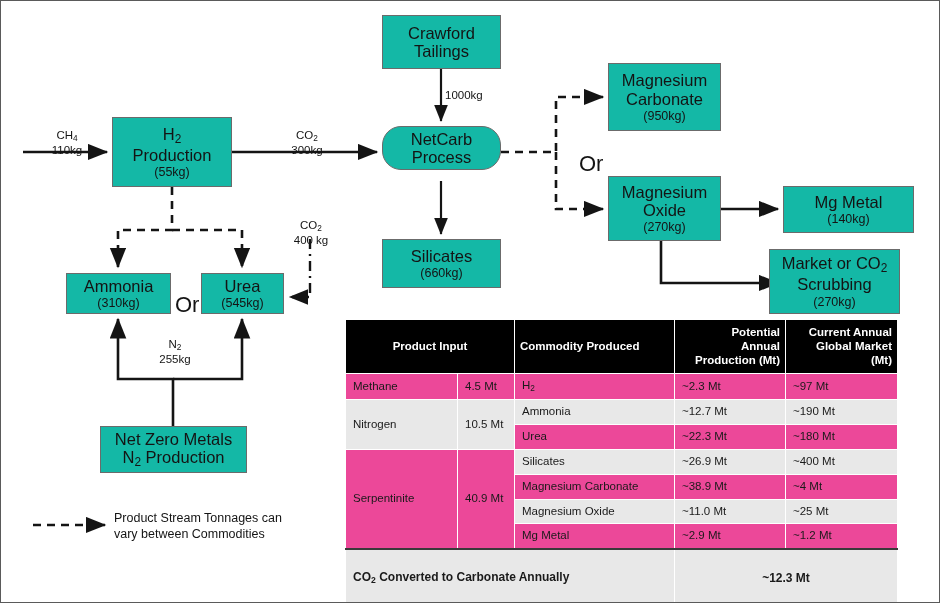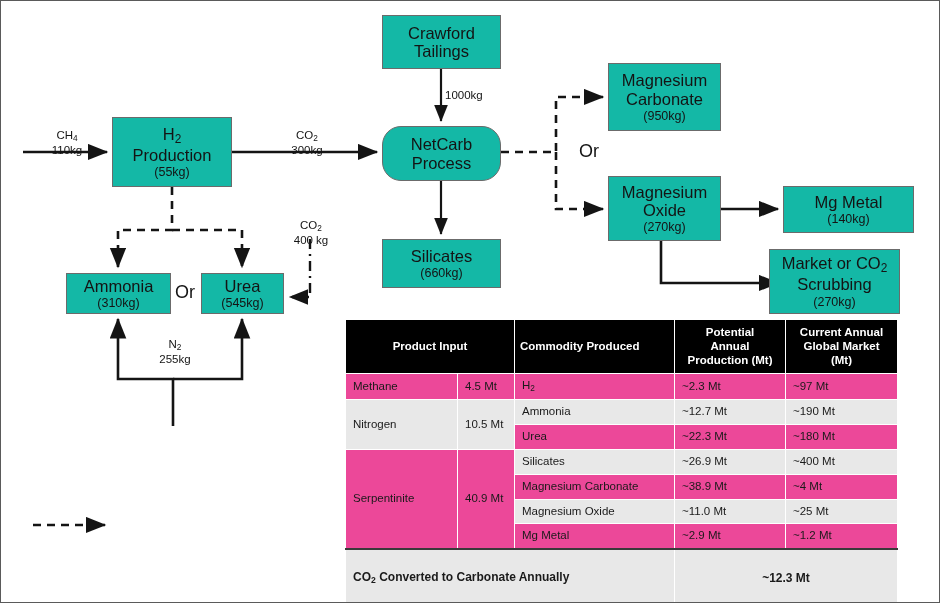--- a/index.html
+++ b/index.html
@@ -30,38 +30,39 @@
   .lbl{
     position:absolute;
     font-size:11.5px;
     color:#141414;
     text-align:center;
     line-height:1.15;
     white-space:nowrap;
   }
   .or{
     position:absolute;
-    font-size:18px;
-    color:#141414;
+    font-size:22px;
+    color:#141414;
+    margin-top:10px;
   }
   .legend-txt{
     position:absolute;
     font-size:12.5px;
     color:#141414;
     line-height:1.25;
   }
   svg.wires{position:absolute;left:0;top:0;width:940px;height:603px;pointer-events:none;}
 
   
   #tbl-wrap{position:absolute;left:344px;top:318px;width:552px;}
   .tbl-caption{font-size:11.5px;color:#1a1a1a;padding-bottom:3px;}
   table{border-collapse:collapse;width:552px;table-layout:fixed;font-size:11.5px;color:#1a1a1a;}
   thead th{
     background:#000000;color:#ffffff;font-weight:bold;
-    font-size:11.5px;padding:6px 5px;text-align:center;
+    font-size:11.5px;padding:6px 5px;text-align:right;
     border:1px solid #ffffff;line-height:1.2;
   }
   thead th.left-h{text-align:center;}
   tbody td{
     padding:5px 7px;border:1px solid #ffffff;vertical-align:middle;
     line-height:1.2;
   }
   td.num{}
   td.inp{text-align:left;}
   .sh-d{background:#ec4899;}
@@ -123,21 +124,21 @@
     <div class="t1">H<sub>2</sub></div>
     <div class="t1">Production</div>
     <div class="t2">(55kg)</div>
   </div>
 
   <div class="box" style="left:381px;top:14px;width:119px;height:54px;">
     <div class="t1">Crawford</div>
     <div class="t1">Tailings</div>
   </div>
 
-  <div class="box" style="left:381px;top:125px;width:119px;height:55px;border-radius:19px;">
+  <div class="box" style="left:381px;top:125px;width:119px;height:44px;border-radius:19px;">
     <div class="t1">NetCarb</div>
     <div class="t1">Process</div>
   </div>
 
   <div class="box" style="left:381px;top:238px;width:119px;height:49px;">
     <div class="t1">Silicates</div>
     <div class="t2">(660kg)</div>
   </div>
 
   <div class="box" style="left:607px;top:62px;width:113px;height:68px;">
@@ -166,20 +167,24 @@
   <div class="box" style="left:65px;top:272px;width:105px;height:41px;">
     <div class="t1">Ammonia</div>
     <div class="t2">(310kg)</div>
   </div>
 
   <div class="box" style="left:200px;top:272px;width:83px;height:41px;">
     <div class="t1">Urea</div>
     <div class="t2">(545kg)</div>
   </div>
 
+  <div class="box" style="left:99px;top:425px;width:147px;height:47px;">
+    <div class="t1">Net Zero Metals</div>
+    <div class="t1">N<sub>2</sub> Production</div>
+  </div>
 
   <div class="lbl" style="left:36px;top:128px;width:60px;">
     <div>CH<sub>4</sub></div>
     <div>110kg</div>
   </div>
 
   <div class="lbl" style="left:276px;top:128px;width:60px;">
     <div>CO<sub>2</sub></div>
     <div>300kg</div>
   </div>
@@ -194,20 +199,24 @@
   </div>
 
   <div class="lbl" style="left:145px;top:337px;width:58px;">
     <div>N<sub>2</sub></div>
     <div>255kg</div>
   </div>
 
   <div class="or" style="left:174px;top:281px;">Or</div>
   <div class="or" style="left:578px;top:140px;">Or</div>
 
+  <div class="legend-txt" style="left:113px;top:510px;width:210px;">
+    <div>Product Stream Tonnages can</div>
+    <div>vary between Commodities</div>
+  </div>
 
   <div id="tbl-wrap">
     <table>
       <colgroup>
         <col style="width:112px">
           <col style="width:57px">
           <col style="width:160px">
           <col style="width:111px">
           <col style="width:112px">
       </colgroup>

